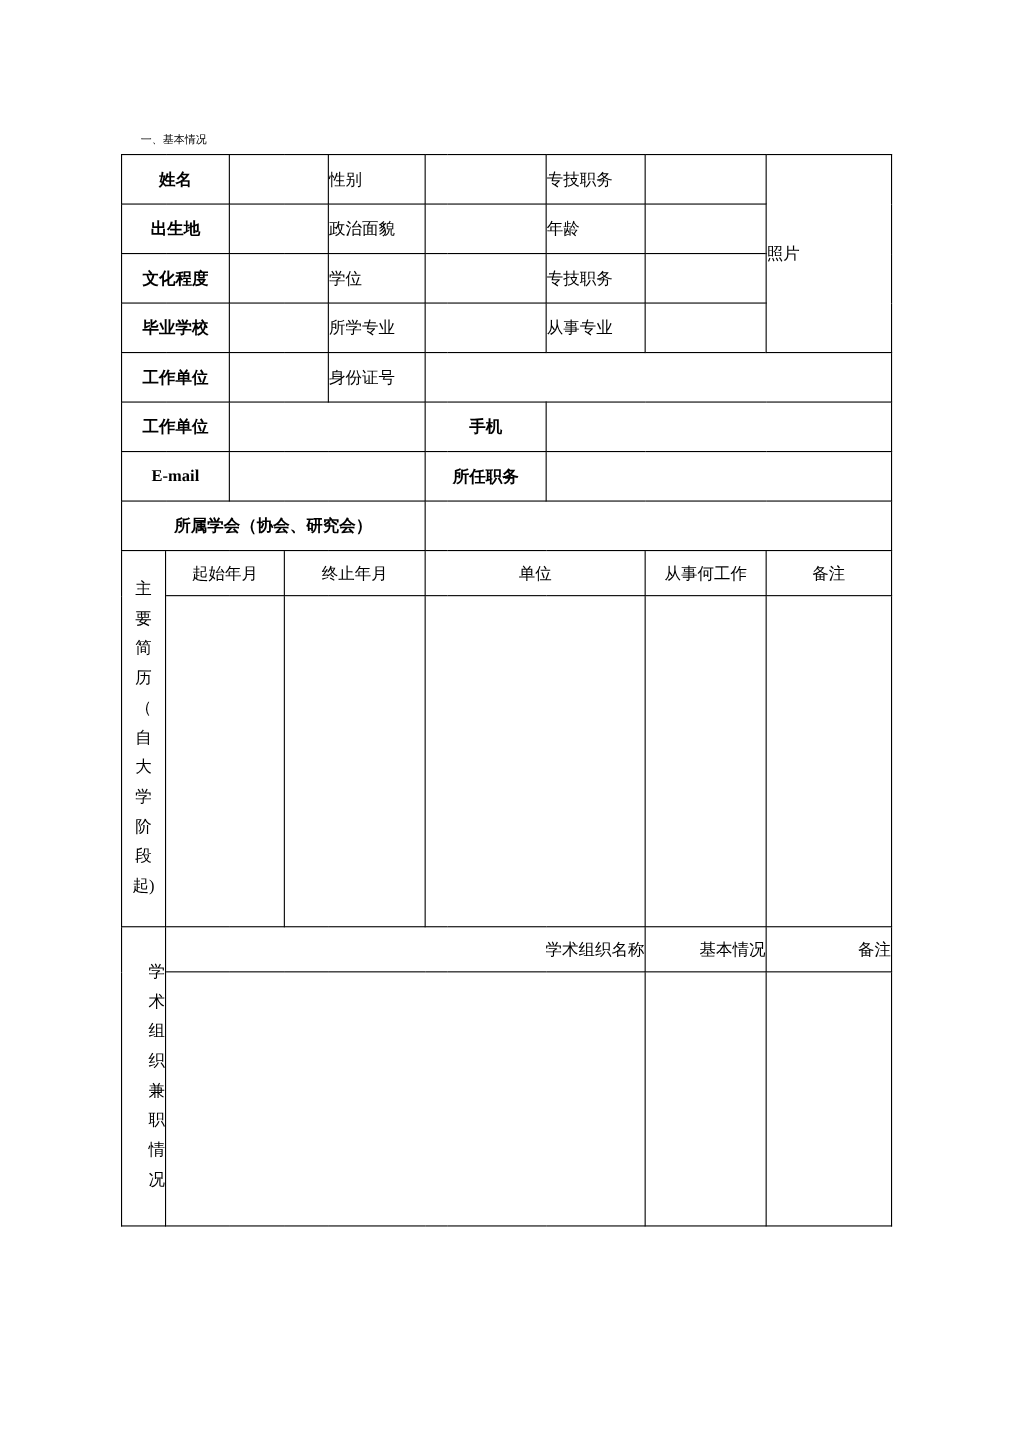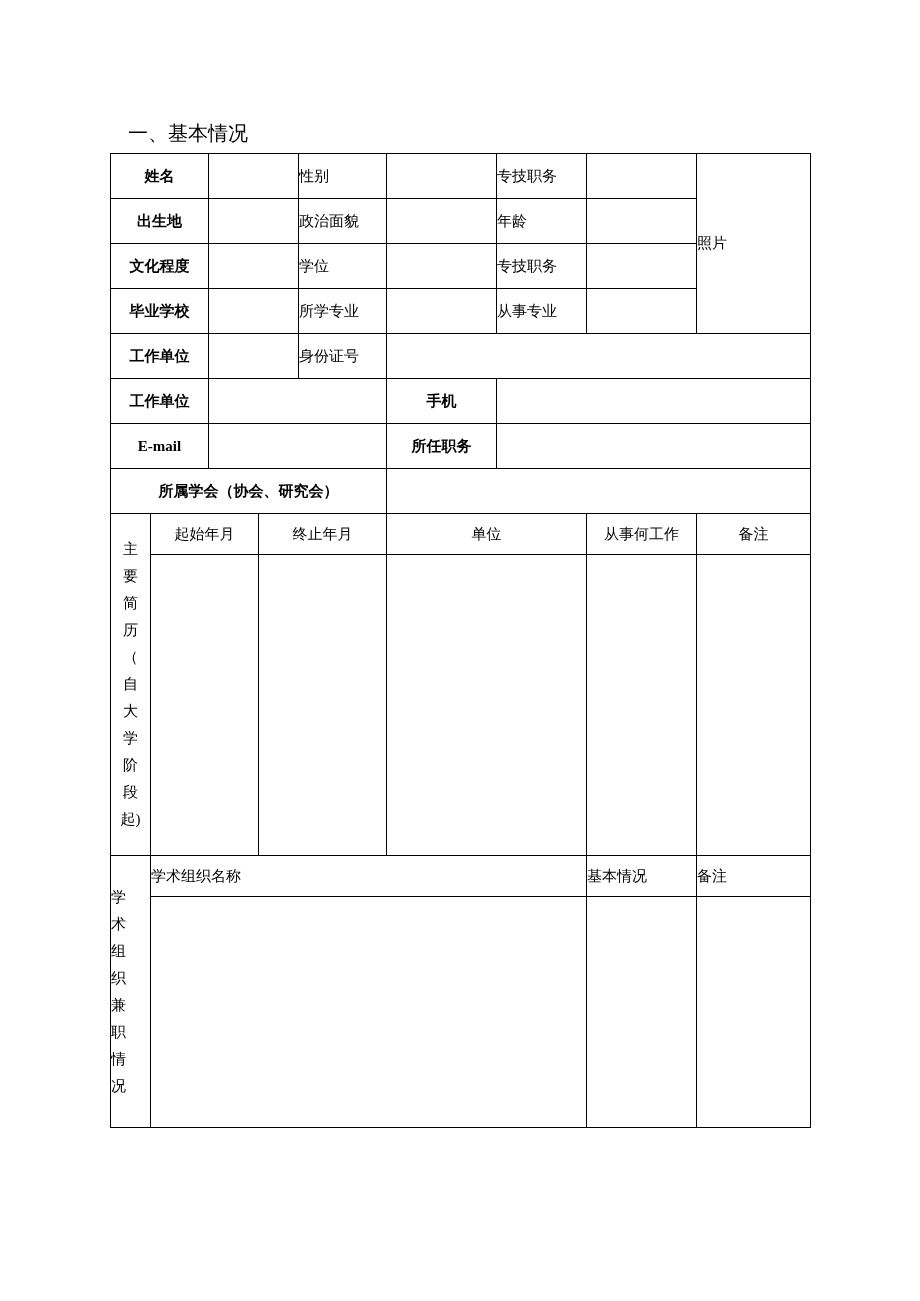--- a/index.html
+++ b/index.html
@@ -12,21 +12,21 @@
   }
   .page {
     width: 920px;
     min-height: 1301px;
     box-sizing: border-box;
     padding: 120px 110px 0 110px;
     position: relative;
   }
   .section-title {
     margin: 0 0 6px 18px;
-    font-size: 20px;
+    font-size: 10px;
   }
   table.form {
     border-collapse: collapse;
     table-layout: fixed;
     width: 700px;
   }
   table.form td {
     border: 1px solid #000;
     padding: 0;
     vertical-align: middle;
@@ -58,21 +58,21 @@
     display: block;
   }
   .resume-header td {
     text-align: center;
     height: 40px;
   }
   .resume-body td {
     height: 300px;
   }
   .org-header td {
-    text-align: left;
+    text-align: right;
     height: 40px;
   }
   .org-body td {
     height: 230px;
   }
 </style>
 </head>
 <body>
 
 <div class="page">

